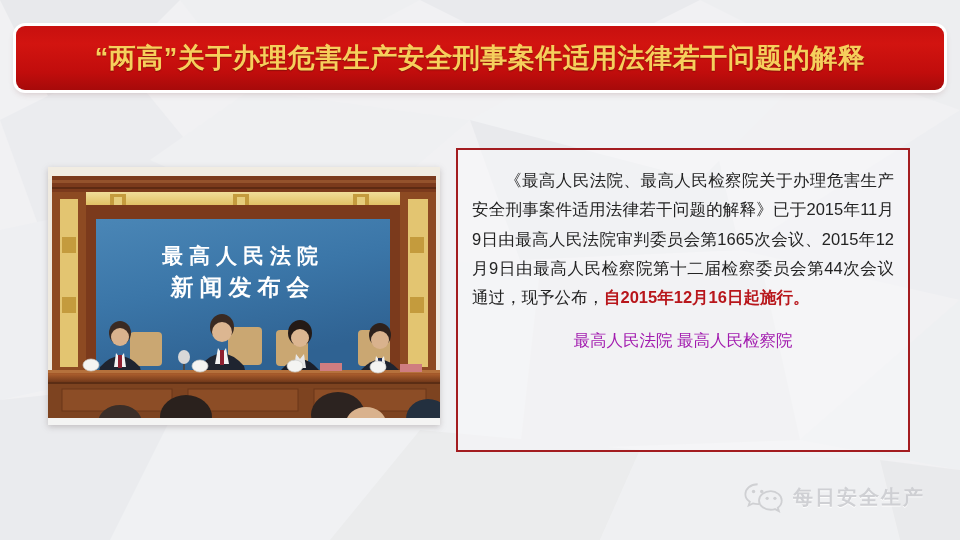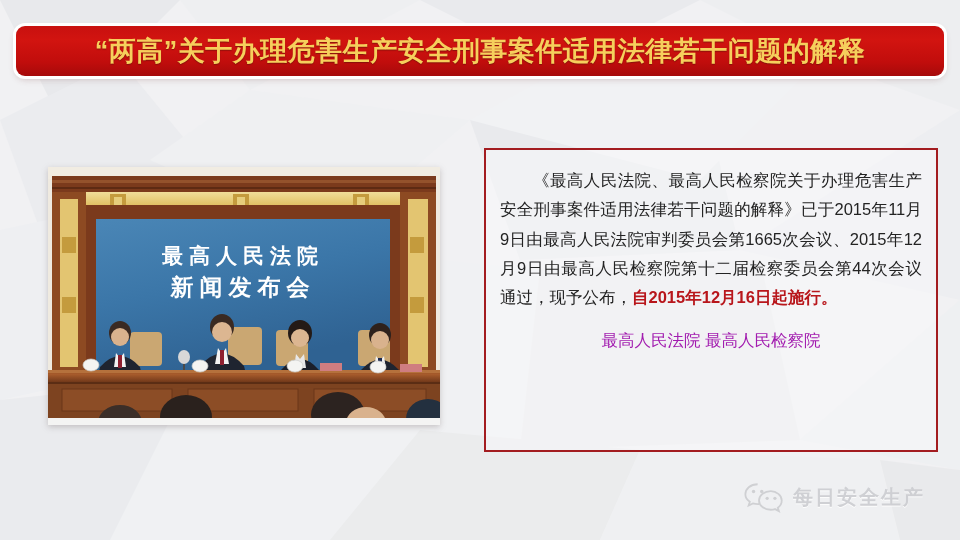--- a/index.html
+++ b/index.html
@@ -26,21 +26,21 @@
     width: 960px;
     height: 540px;
   }
 
   
   #title-banner {
     position: absolute;
     left: 16px;
     top: 26px;
     width: 928px;
-    height: 50px;
+    height: 64px;
     border-radius: 9px;
     background: linear-gradient(180deg, #c8100f 0%, #d21410 28%, #c10d0c 72%, #a60a0a 100%);
     box-shadow: 0 0 0 3px #ffffff, 0 3px 7px rgba(120,60,60,0.30);
     display: flex;
     align-items: center;
     justify-content: center;
   }
   #title-text {
     color: #f6cf5c;
     font-size: 27px;
@@ -60,21 +60,21 @@
     height: 258px;
     overflow: hidden;
     background: #a16207;
     box-shadow: 0 2px 6px rgba(120,110,110,0.35);
   }
   #photo svg { display: block; width: 392px; height: 258px; }
 
   
   #text-card {
     position: absolute;
-    left: 484px;
+    left: 456px;
     top: 148px;
     width: 454px;
     height: 304px;
     border: 2px solid #a31c20;
     background: rgba(248,248,249,0.55);
     padding: 16px 14px 10px 14px;
   }
   #body-paragraph {
     font-size: 16.5px;
     line-height: 1.78;

